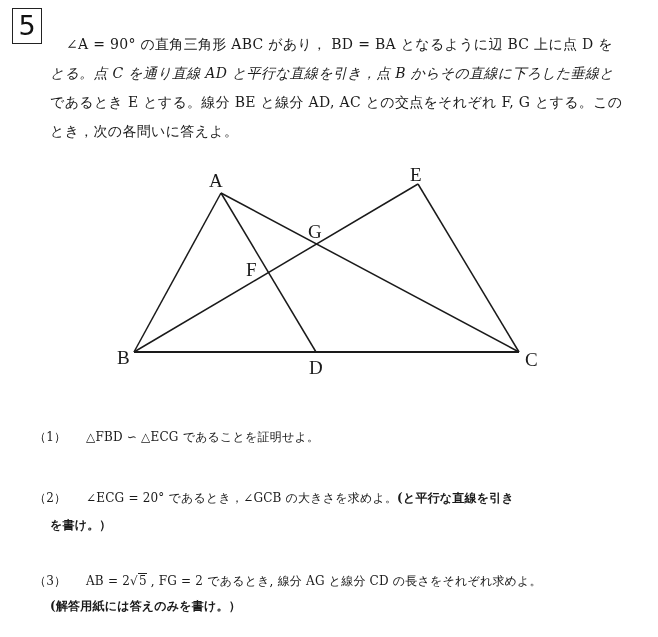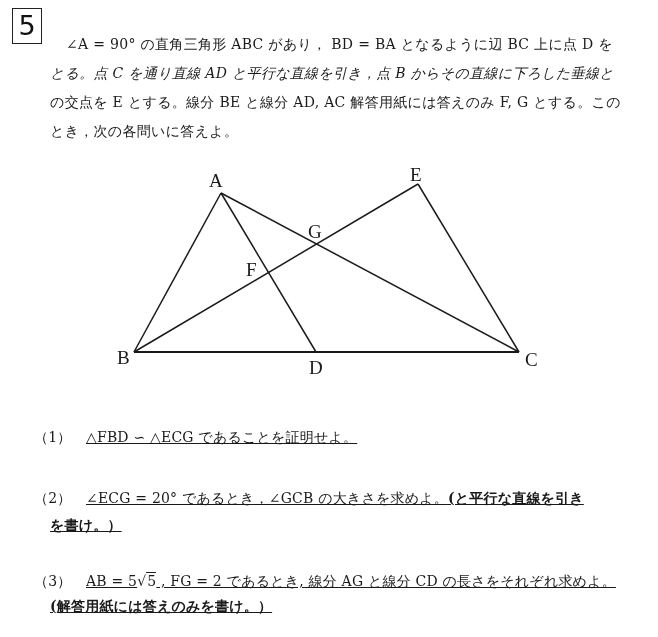--- a/index.html
+++ b/index.html
@@ -10,39 +10,39 @@
             font-family:"DejaVu Sans","Liberation Sans",sans-serif;
             font-size:27px; line-height:34px; text-align:center; color:#111; }
   .line { position:absolute; left:50px; font-size:14px; letter-spacing:0.3px;
           white-space:nowrap; line-height:20px; }
   .l1 { left:66px; top:34px; }
   .l2 { top:63px;font-style:italic; }
   .l3 { top:92px; }
   .l4 { top:121px; }
   .diagram { position:absolute; left:0; top:0; }
   .lbl { font-family:"Liberation Serif","DejaVu Serif",serif; font-size:19px; fill:#1a1a1a; }
-  .q { position:absolute; font-size:14px; line-height:20px; white-space:nowrap; letter-spacing:0.2px;text-decoration:underline; }
+  .q { position:absolute; font-size:12px; line-height:20px; white-space:nowrap; letter-spacing:0.2px; }
   .q1 { left:34px; top:427px; }
   .q2a { left:34px; top:488px; }
   .q2b { left:50px; top:515px; }
   .q3a { left:34px; top:571px; }
   .q3b { left:50px; top:596px; }
   .qnum { display:inline-block; width:52px; }
   .bold { font-weight:bold; }
   .sqrt { display:inline-block; }
   .sqrt .rad { border-top:1.2px solid #222; padding-left:1px; }
 </style>
 </head>
 <body>
 
 <div class="numbox">5</div>
 
 <div class="line l1">∠A = 90° の直角三角形 ABC があり， BD = BA となるように辺 BC 上に点 D を</div>
 <div class="line l2">とる。点 C を通り直線 AD と平行な直線を引き，点 B からその直線に下ろした垂線と</div>
-<div class="line l3">の交点を E とする。線分 BE と線分 AD, AC 解答用紙には答えのみ F, G とする。この</div>
+<div class="line l3">であるとき E とする。線分 BE と線分 AD, AC との交点をそれぞれ F, G とする。この</div>
 <div class="line l4">とき，次の各問いに答えよ。</div>
 
 <svg class="diagram" width="658" height="637">
   <g stroke="#1a1a1a" stroke-width="1.5" fill="none">
     <line x1="221" y1="193" x2="134" y2="352"></line>
     <line x1="221" y1="193" x2="519" y2="352"></line>
     <line x1="221" y1="193" x2="316" y2="352"></line>
     <line x1="134" y1="352" x2="519" y2="352" stroke-width="1.8"></line>
     <line x1="134" y1="352" x2="418" y2="184"></line>
     <line x1="519" y1="352" x2="418" y2="184"></line>
@@ -59,15 +59,15 @@
 <div class="q q1">
   <span class="qnum">（1）</span><span>△FBD ∽ △ECG であることを証明せよ。</span>
 </div>
 
 <div class="q q2a">
   <span class="qnum">（2）</span><span>∠ECG = 20° であるとき，∠GCB の大きさを求めよ。</span><span class="bold">(と平行な直線を引き</span>
 </div>
 <div class="q q2b bold">を書け。）</div>
 
 <div class="q q3a">
-  <span class="qnum">（3）</span><span>AB = 5</span><span class="sqrt">√<span class="rad">5</span></span><span> , FG = 2 であるとき, 線分 AG と線分 CD の長さをそれぞれ求めよ。</span>
+  <span class="qnum">（3）</span><span>AB = 2</span><span class="sqrt">√<span class="rad">5</span></span><span> , FG = 2 であるとき, 線分 AG と線分 CD の長さをそれぞれ求めよ。</span>
 </div>
 <div class="q q3b bold">(解答用紙には答えのみを書け。）</div>
 
 </body></html>

